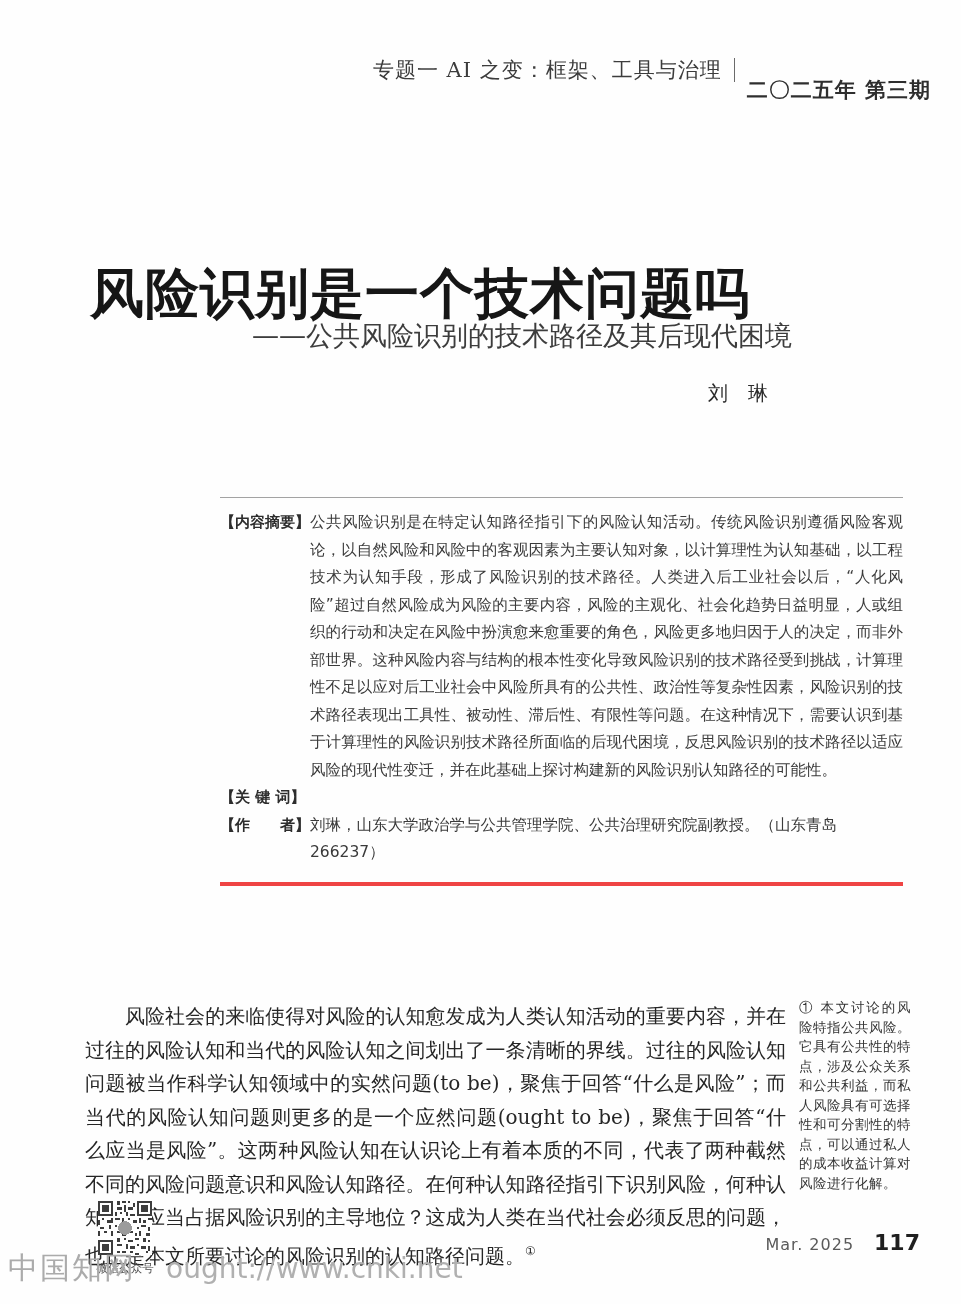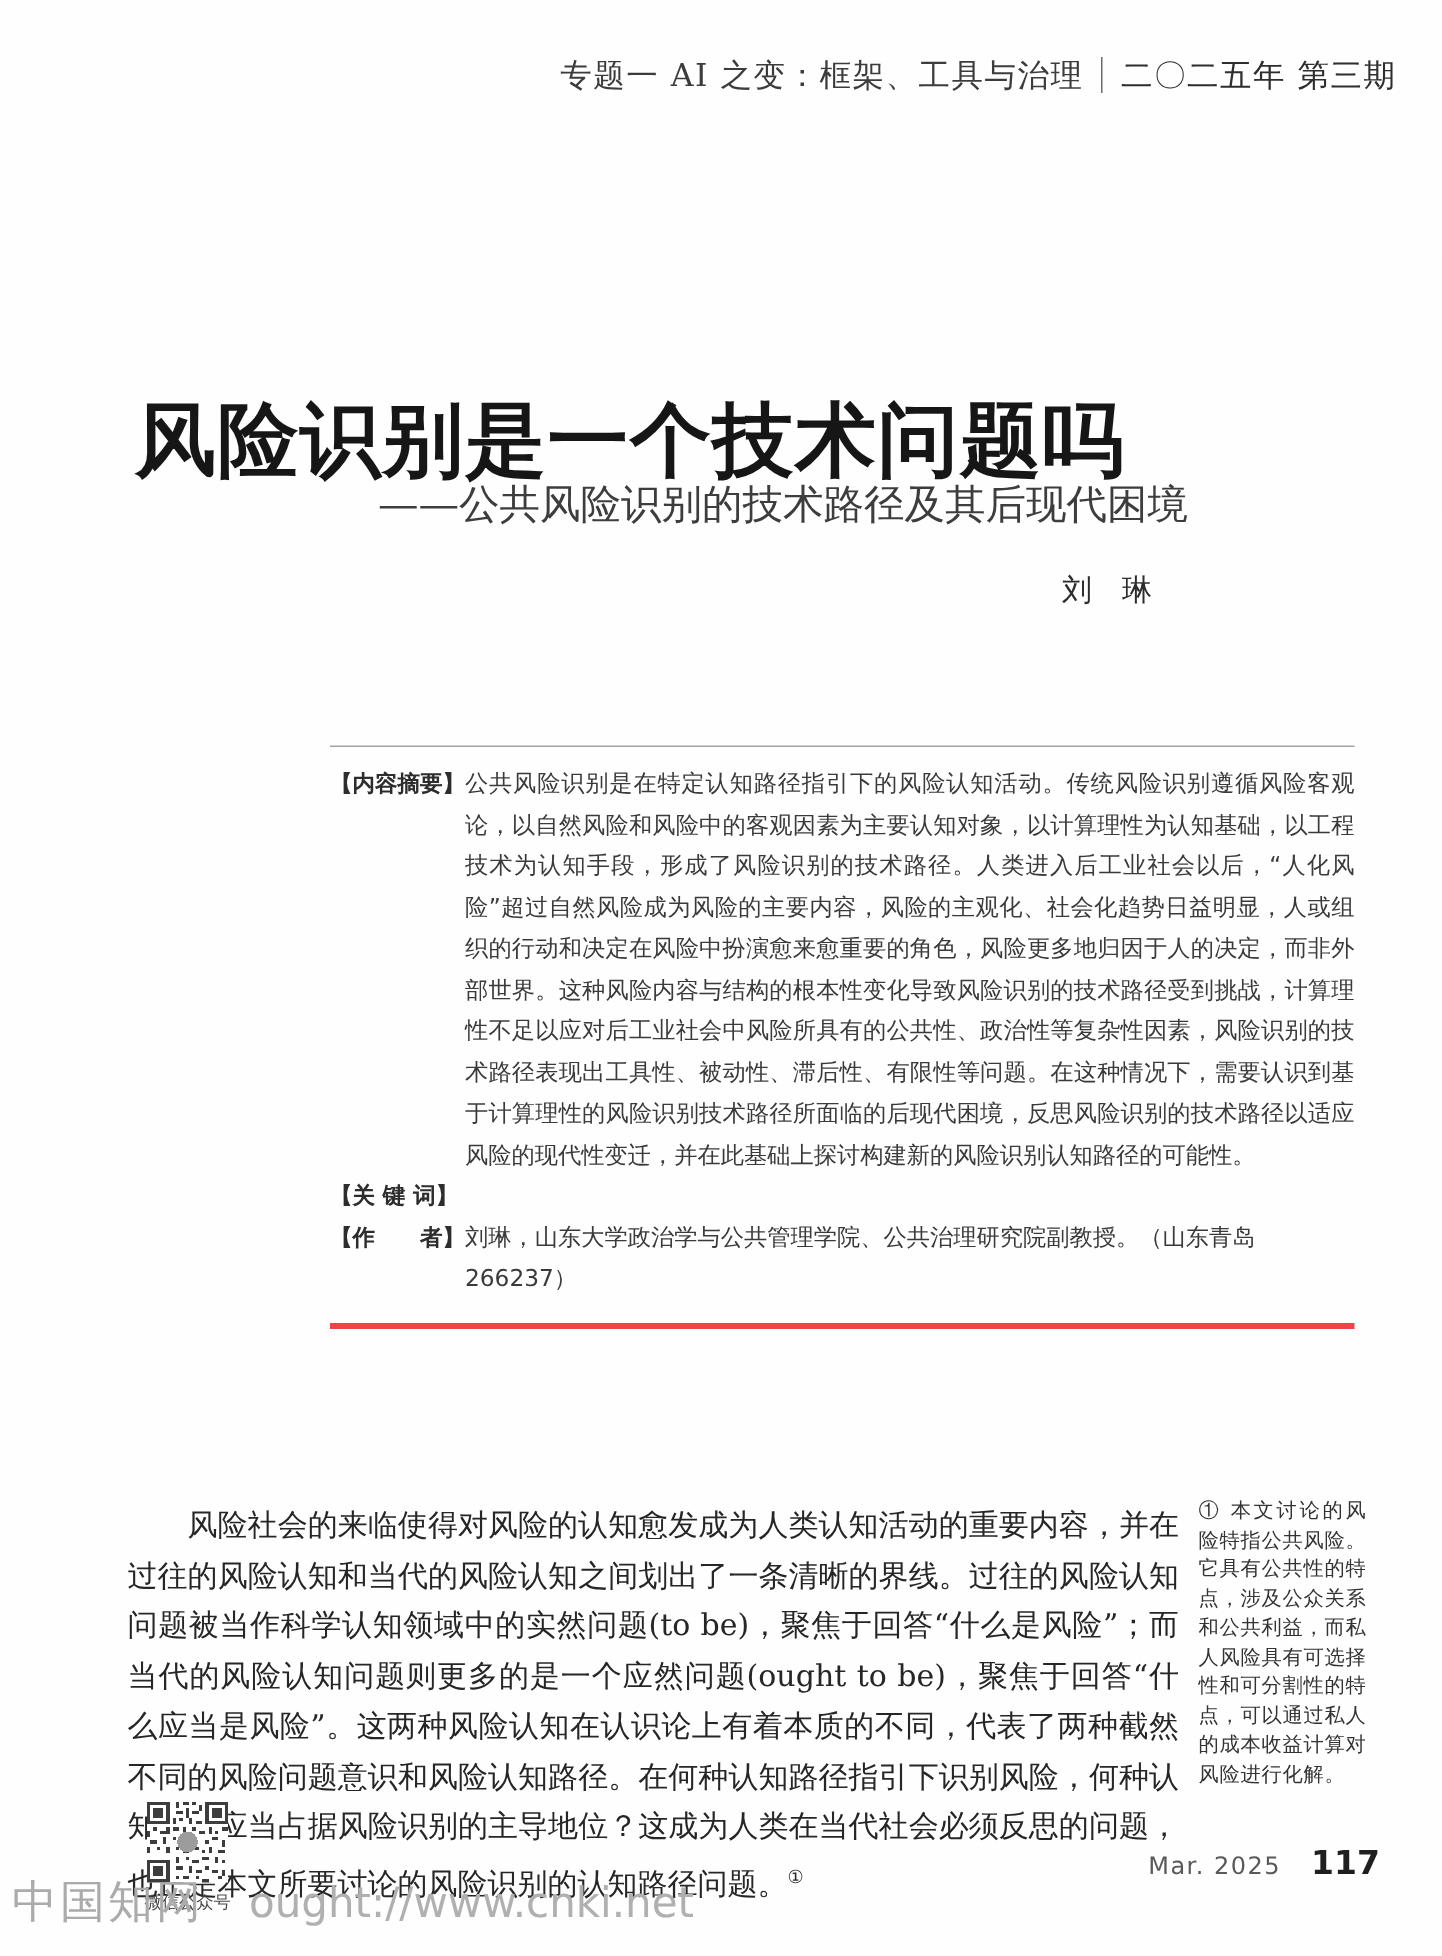--- a/index.html
+++ b/index.html
@@ -18,21 +18,21 @@
   
   .page-header {
     position: absolute; top: 36px; right: 30px;
     display: flex; align-items: center;
     font-size: 21px; color: #3c3c3c; letter-spacing: 1px;
   }
   .header-divider {
     width: 1px; height: 24px; background: #6a6a6a;
     margin: 0 12px; 
   }
-  .issue-label { font-weight: normal; color: #2e2e2e; }
+  .issue-label { font-weight: bold; color: #2e2e2e; margin-top: 40px; }
 
   
   .article-title {
     position: absolute; left: 90px; top: 222px;
     font-size: 54px; font-weight: bold; color: #161616;
     letter-spacing: 1px; white-space: nowrap;
   }
   .article-subtitle {
     position: absolute; left: 252px; top: 318px;
     font-size: 27px; color: #3d3d3d; white-space: nowrap;

